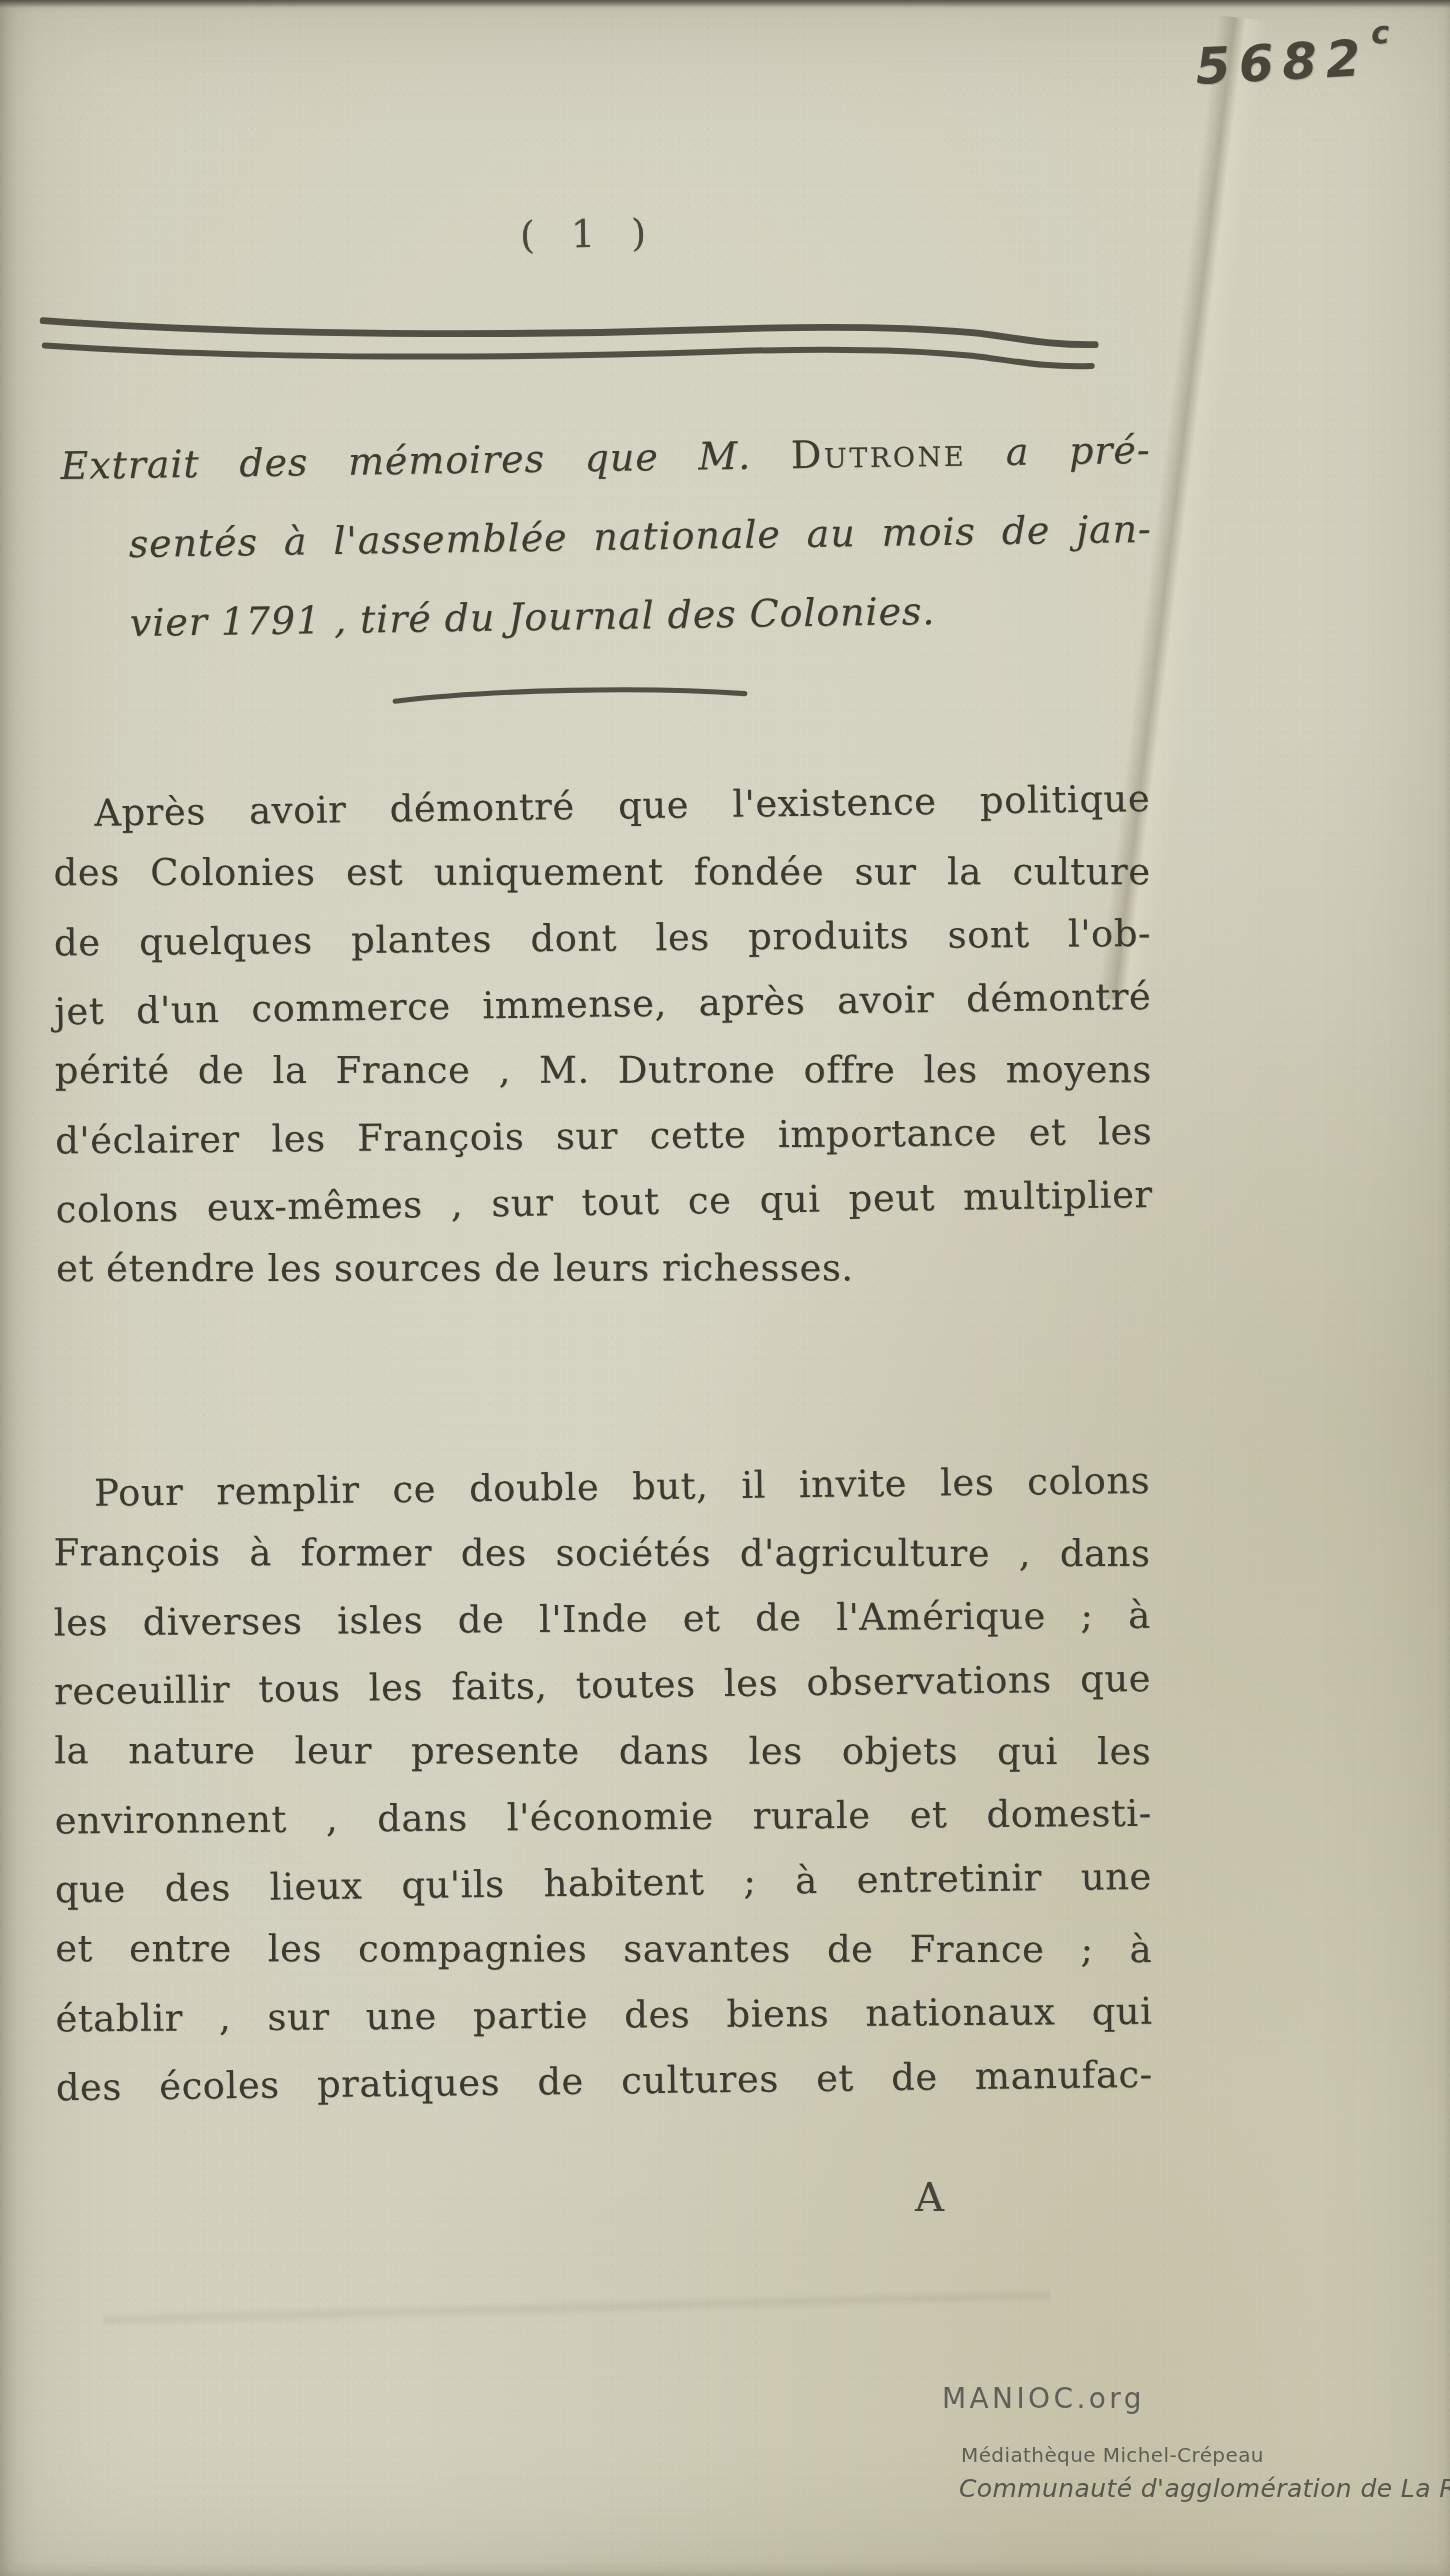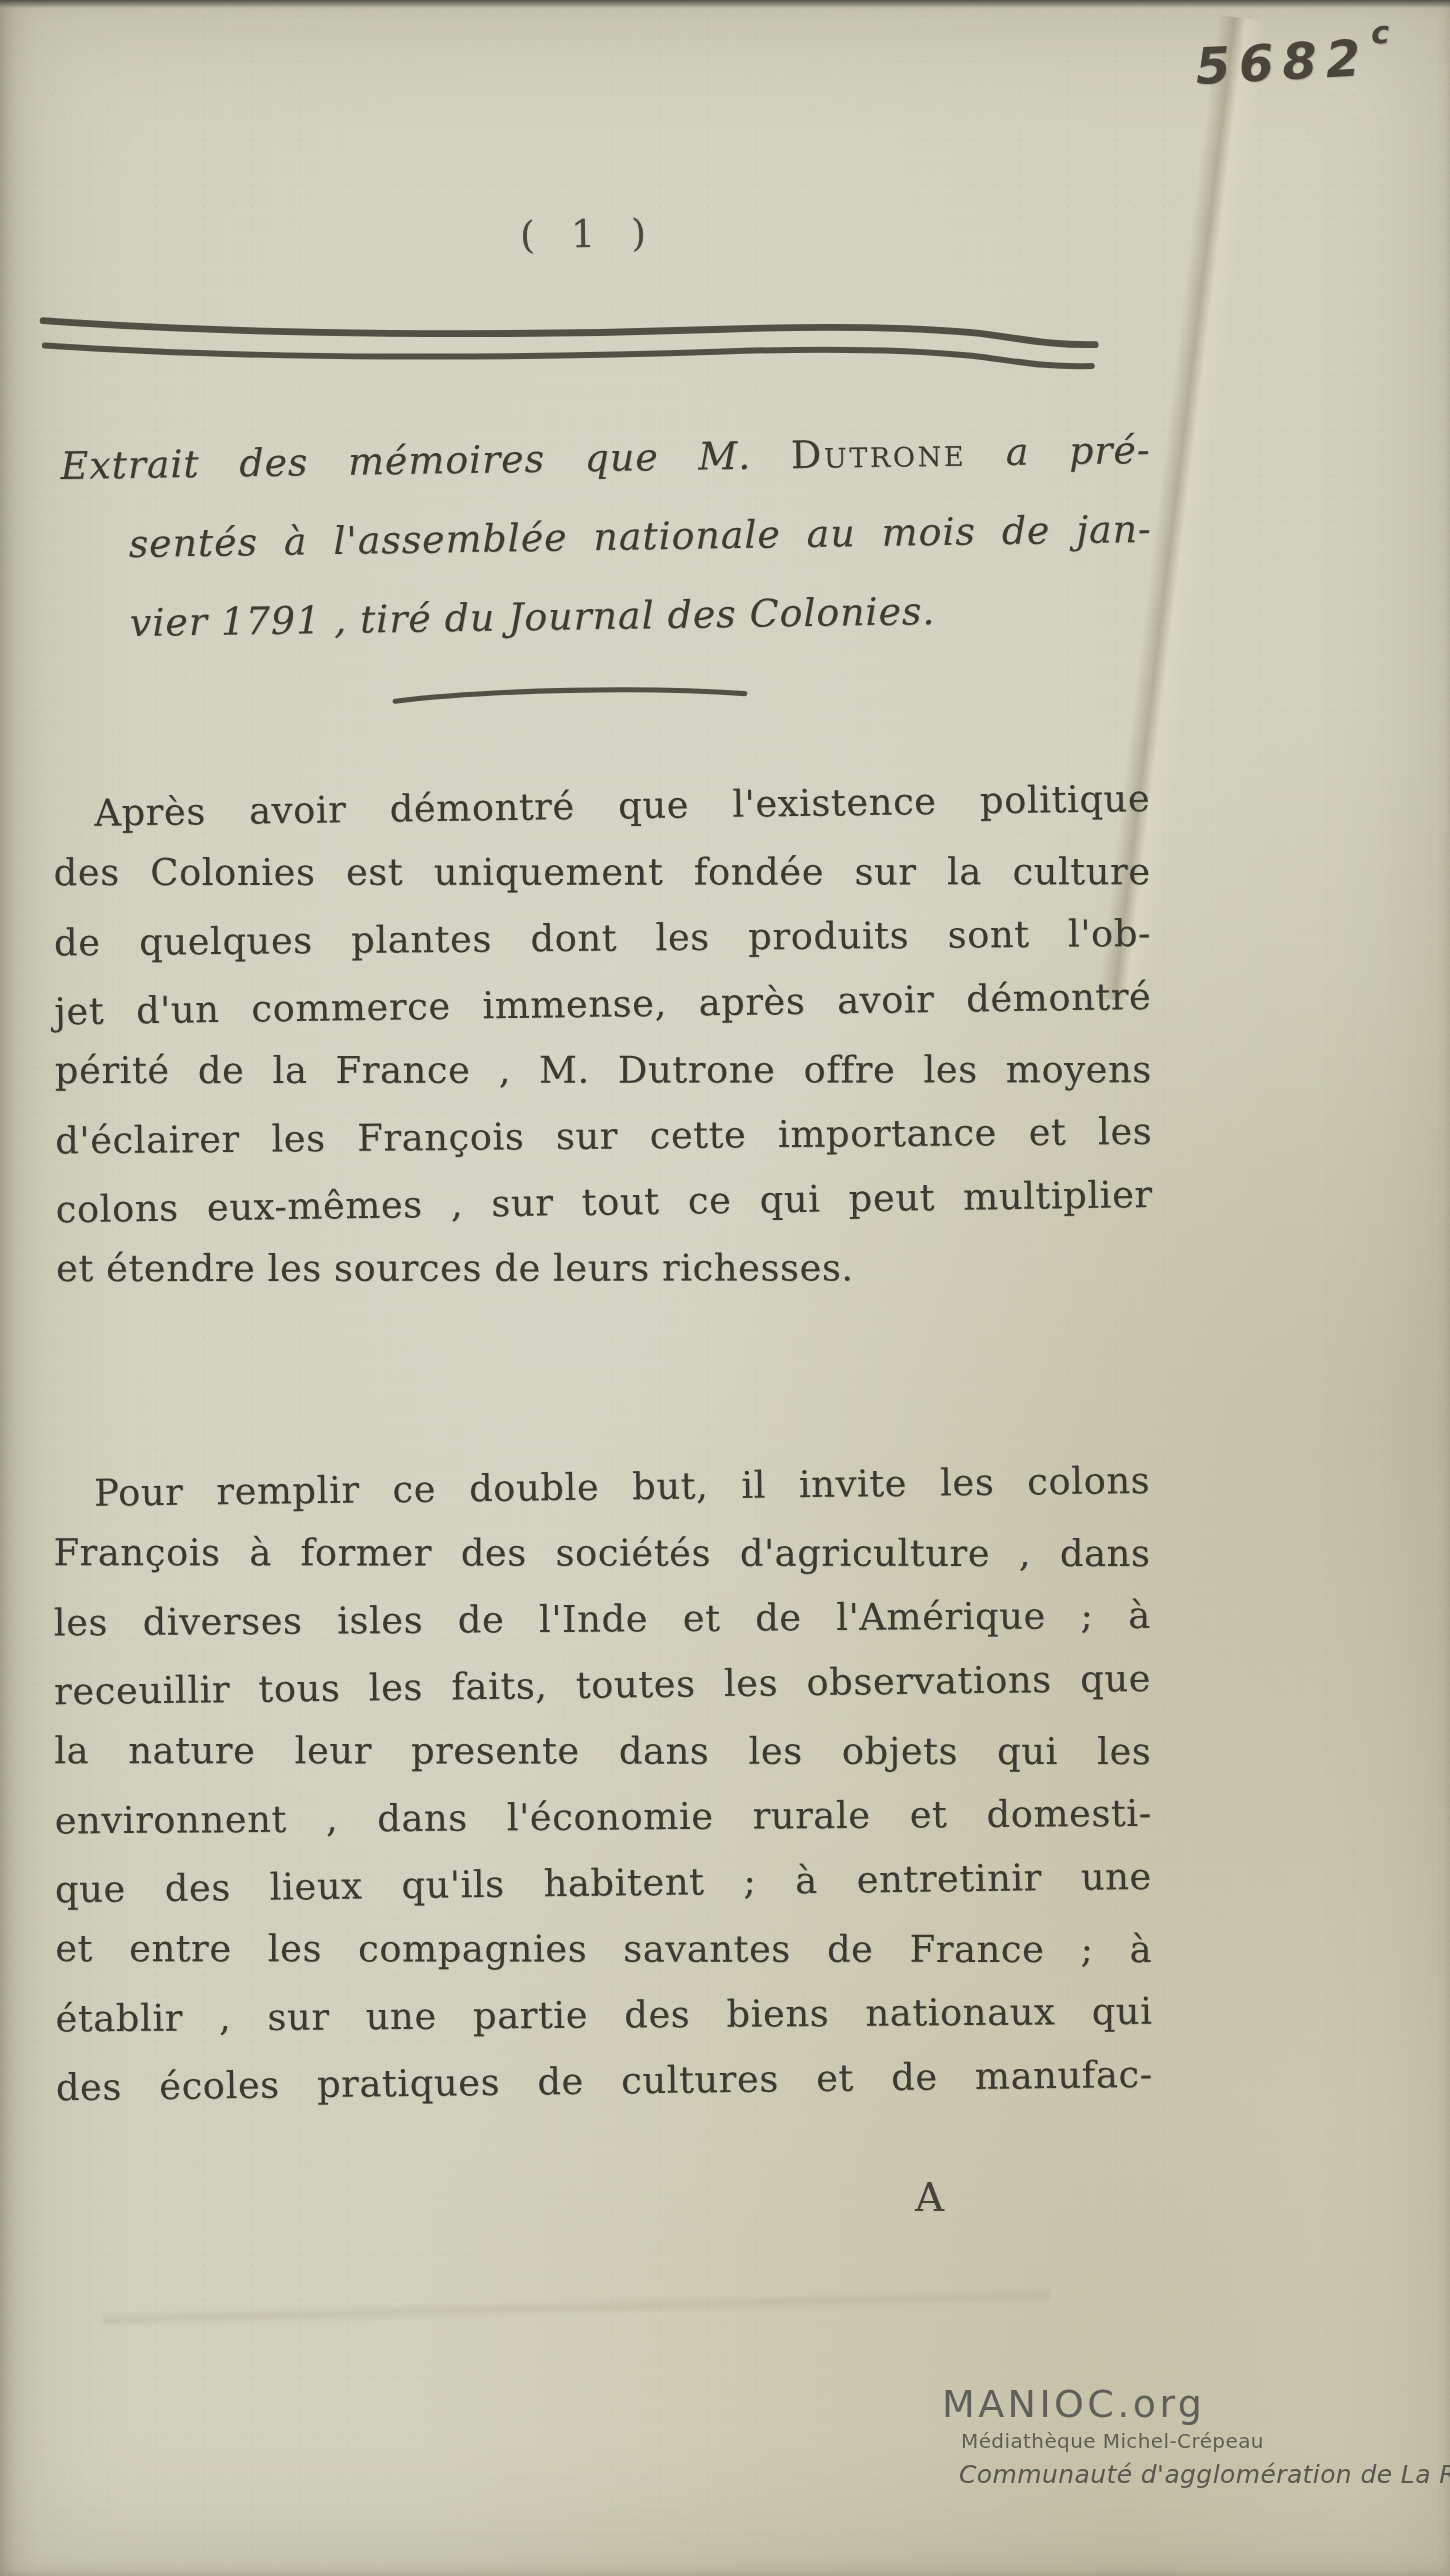--- a/index.html
+++ b/index.html
@@ -83,26 +83,26 @@
 
   .signature{
     position:absolute;left:915px;top:2174px;
     font-size:40px;color:#45443a;
     text-shadow:0.4px 0.4px 0.7px rgba(59,58,48,.35);
   }
 
   .footer{position:absolute;left:942px;top:2382px;width:482px;color:#63635a;}
   .manioc{
     font-family:"DejaVu Sans","Liberation Sans",sans-serif;
-    font-size:38px;letter-spacing:3.4px;color:#60605a;
+    font-size:28px;letter-spacing:3.4px;color:#60605a;
   }
   .library{
     font-family:"DejaVu Sans","Liberation Sans",sans-serif;
     font-size:20px;letter-spacing:0.4px;color:#5e5e55;
-    margin-top:3px;padding-left:19px;
+    margin-top:28px;padding-left:19px;
   }
   .community{
     font-family:"DejaVu Sans","Liberation Sans",sans-serif;font-style:italic;
     font-size:25px;letter-spacing:0.4px;color:#57574e;
     margin-top:6.9px;padding-left:17px;white-space:nowrap;
   }
 </style>
 </head>
 <body>
 

